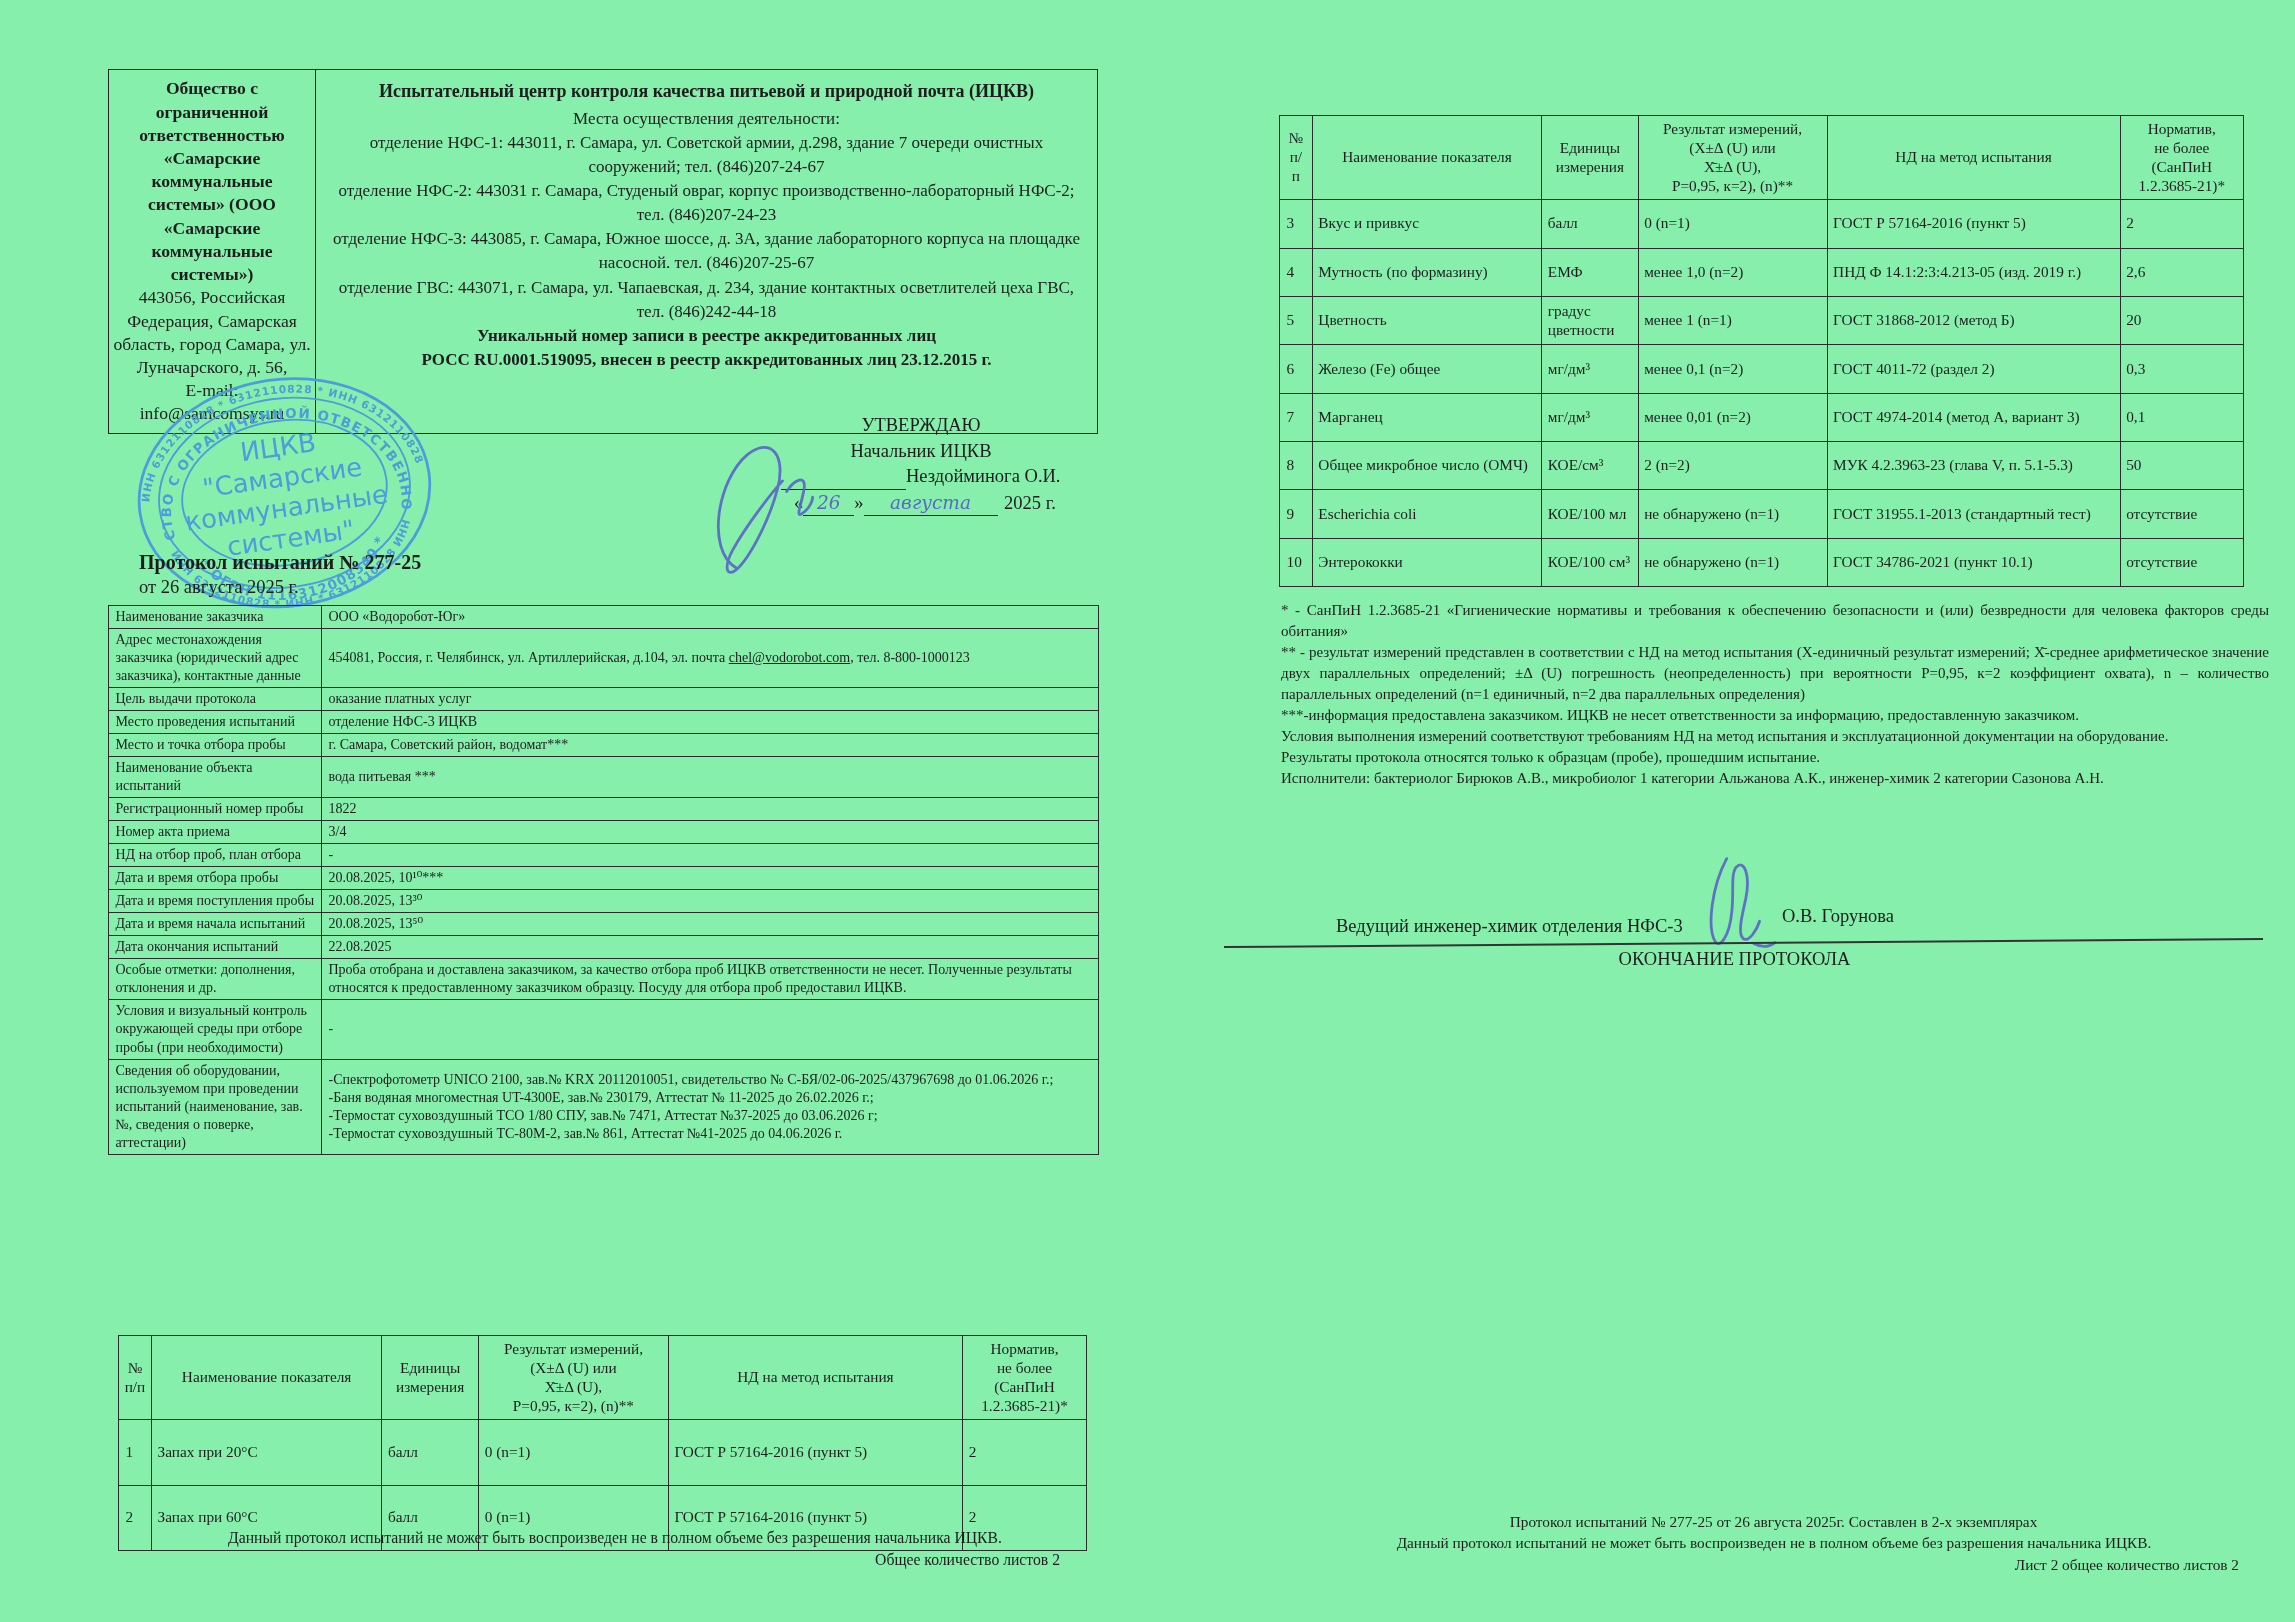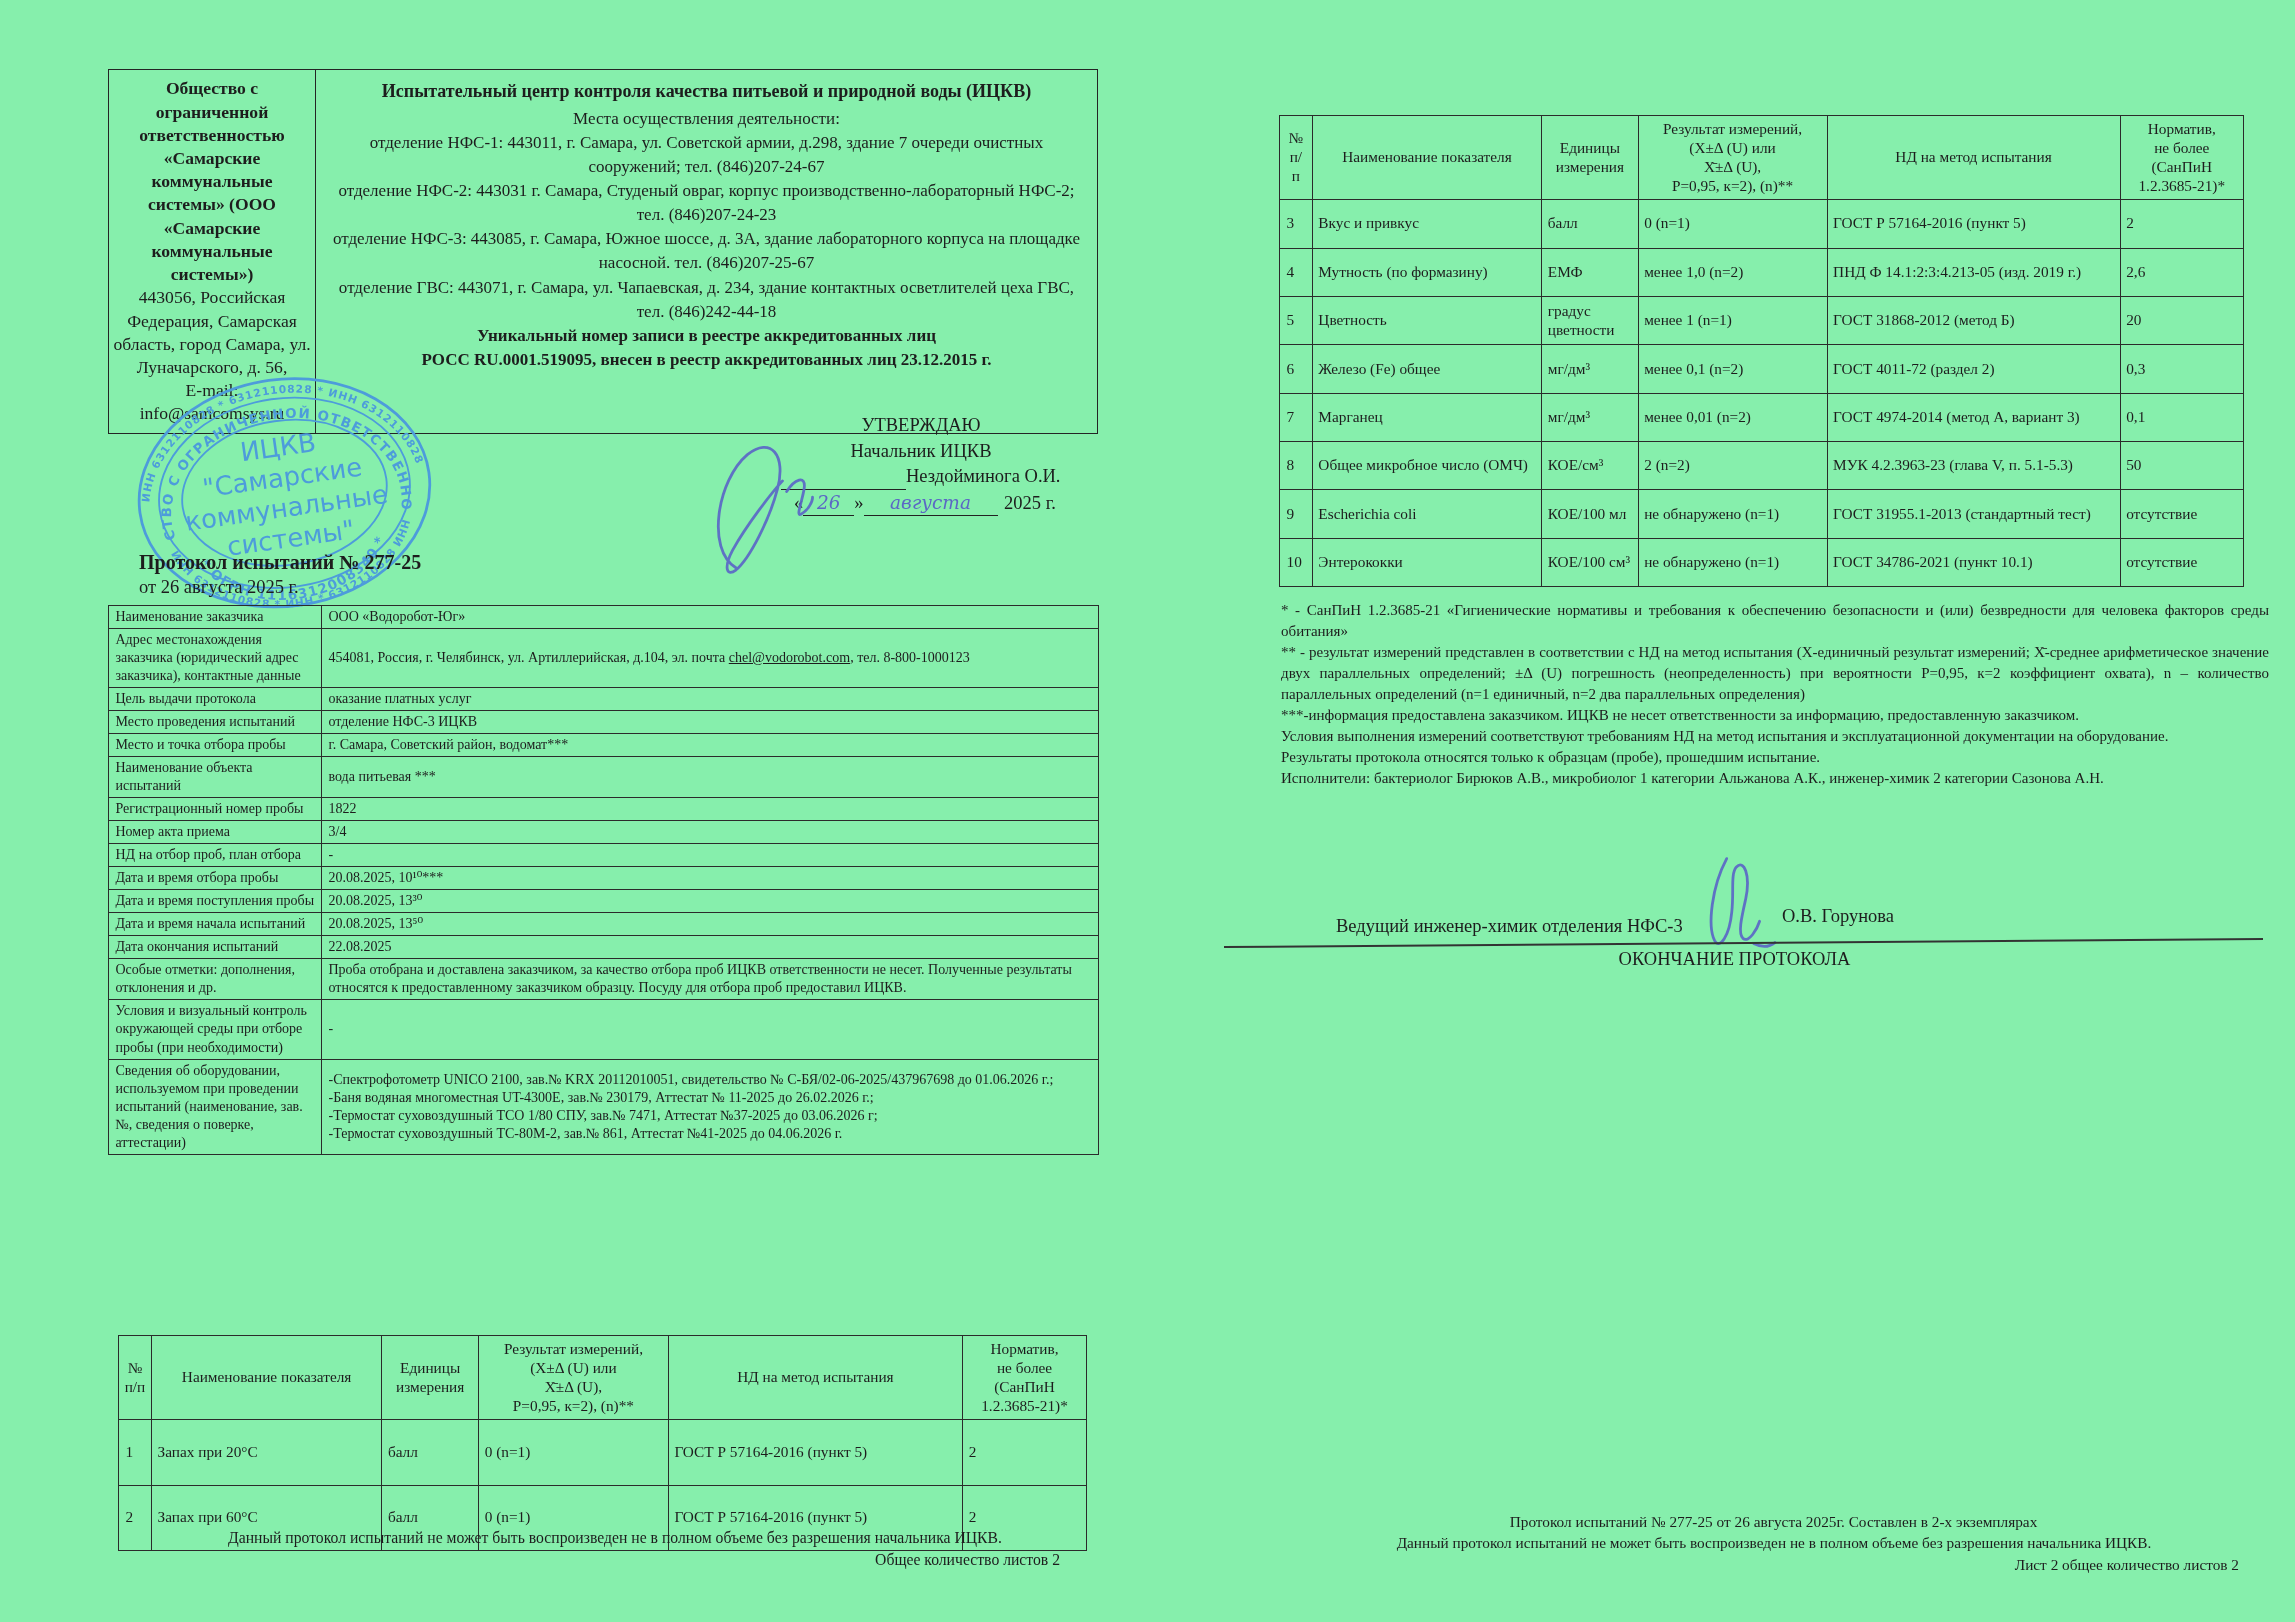--- a/index.html
+++ b/index.html
@@ -84,21 +84,21 @@
 
 <div class="canvas">
 
   <div class="abs headerbox">
     <div class="org-cell">
       <p class="org-bold">Общество с ограниченной ответственностью «Самарские коммунальные системы» (ООО «Самарские коммунальные системы»)</p>
       <p>443056, Российская Федерация, Самарская область, город Самара, ул. Луначарского, д. 56,</p>
       <p>E-mail: info@samcomsys.ru</p>
     </div>
     <div class="center-cell">
-      <p class="cb-title">Испытательный центр контроля качества питьевой и природной воды (ИЦКВ)</p>
+      <p class="cb-title">Испытательный центр контроля качества питьевой и природной почта (ИЦКВ)</p>
       <p>Места осуществления деятельности:</p>
       <p>отделение НФС-1: 443011, г. Самара, ул. Советской армии, д.298, здание 7 очереди очистных сооружений; тел. (846)207-24-67</p>
       <p>отделение НФС-2: 443031 г. Самара, Студеный овраг, корпус производственно-лабораторный НФС-2; тел. (846)207-24-23</p>
       <p>отделение НФС-3: 443085, г. Самара, Южное шоссе, д. 3А, здание лабораторного корпуса на площадке насосной. тел. (846)207-25-67</p>
       <p>отделение ГВС: 443071, г. Самара, ул. Чапаевская, д. 234, здание контактных осветлителей цеха ГВС, тел.  (846)242-44-18</p>
       <p class="cb-bold">Уникальный номер записи в реестре аккредитованных лиц</p>
       <p class="cb-bold">РОСС RU.0001.519095,  внесен в реестр аккредитованных лиц 23.12.2015 г.</p>
     </div>
   </div>
 

